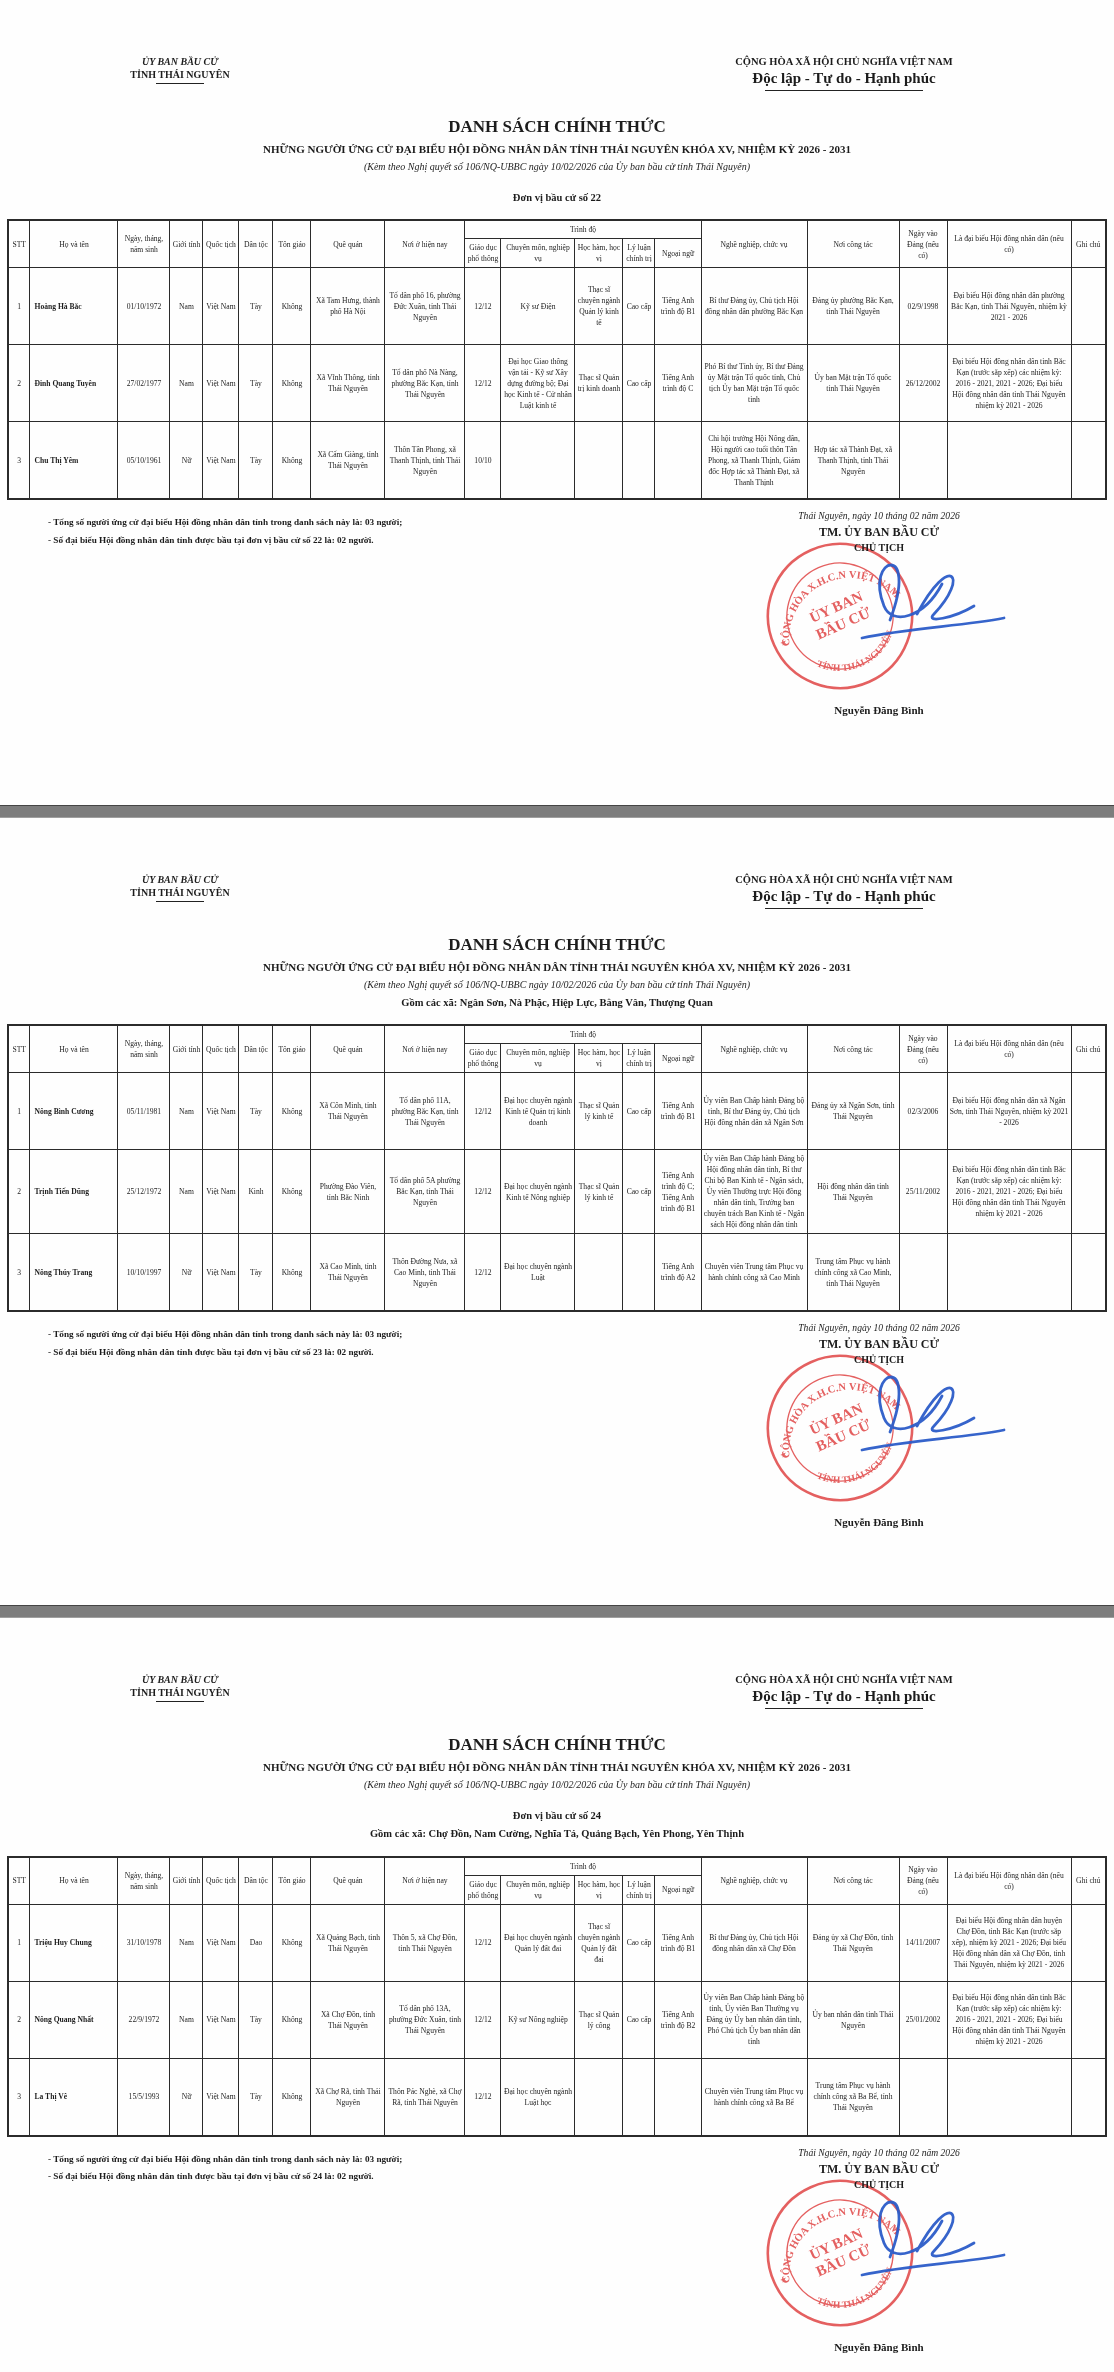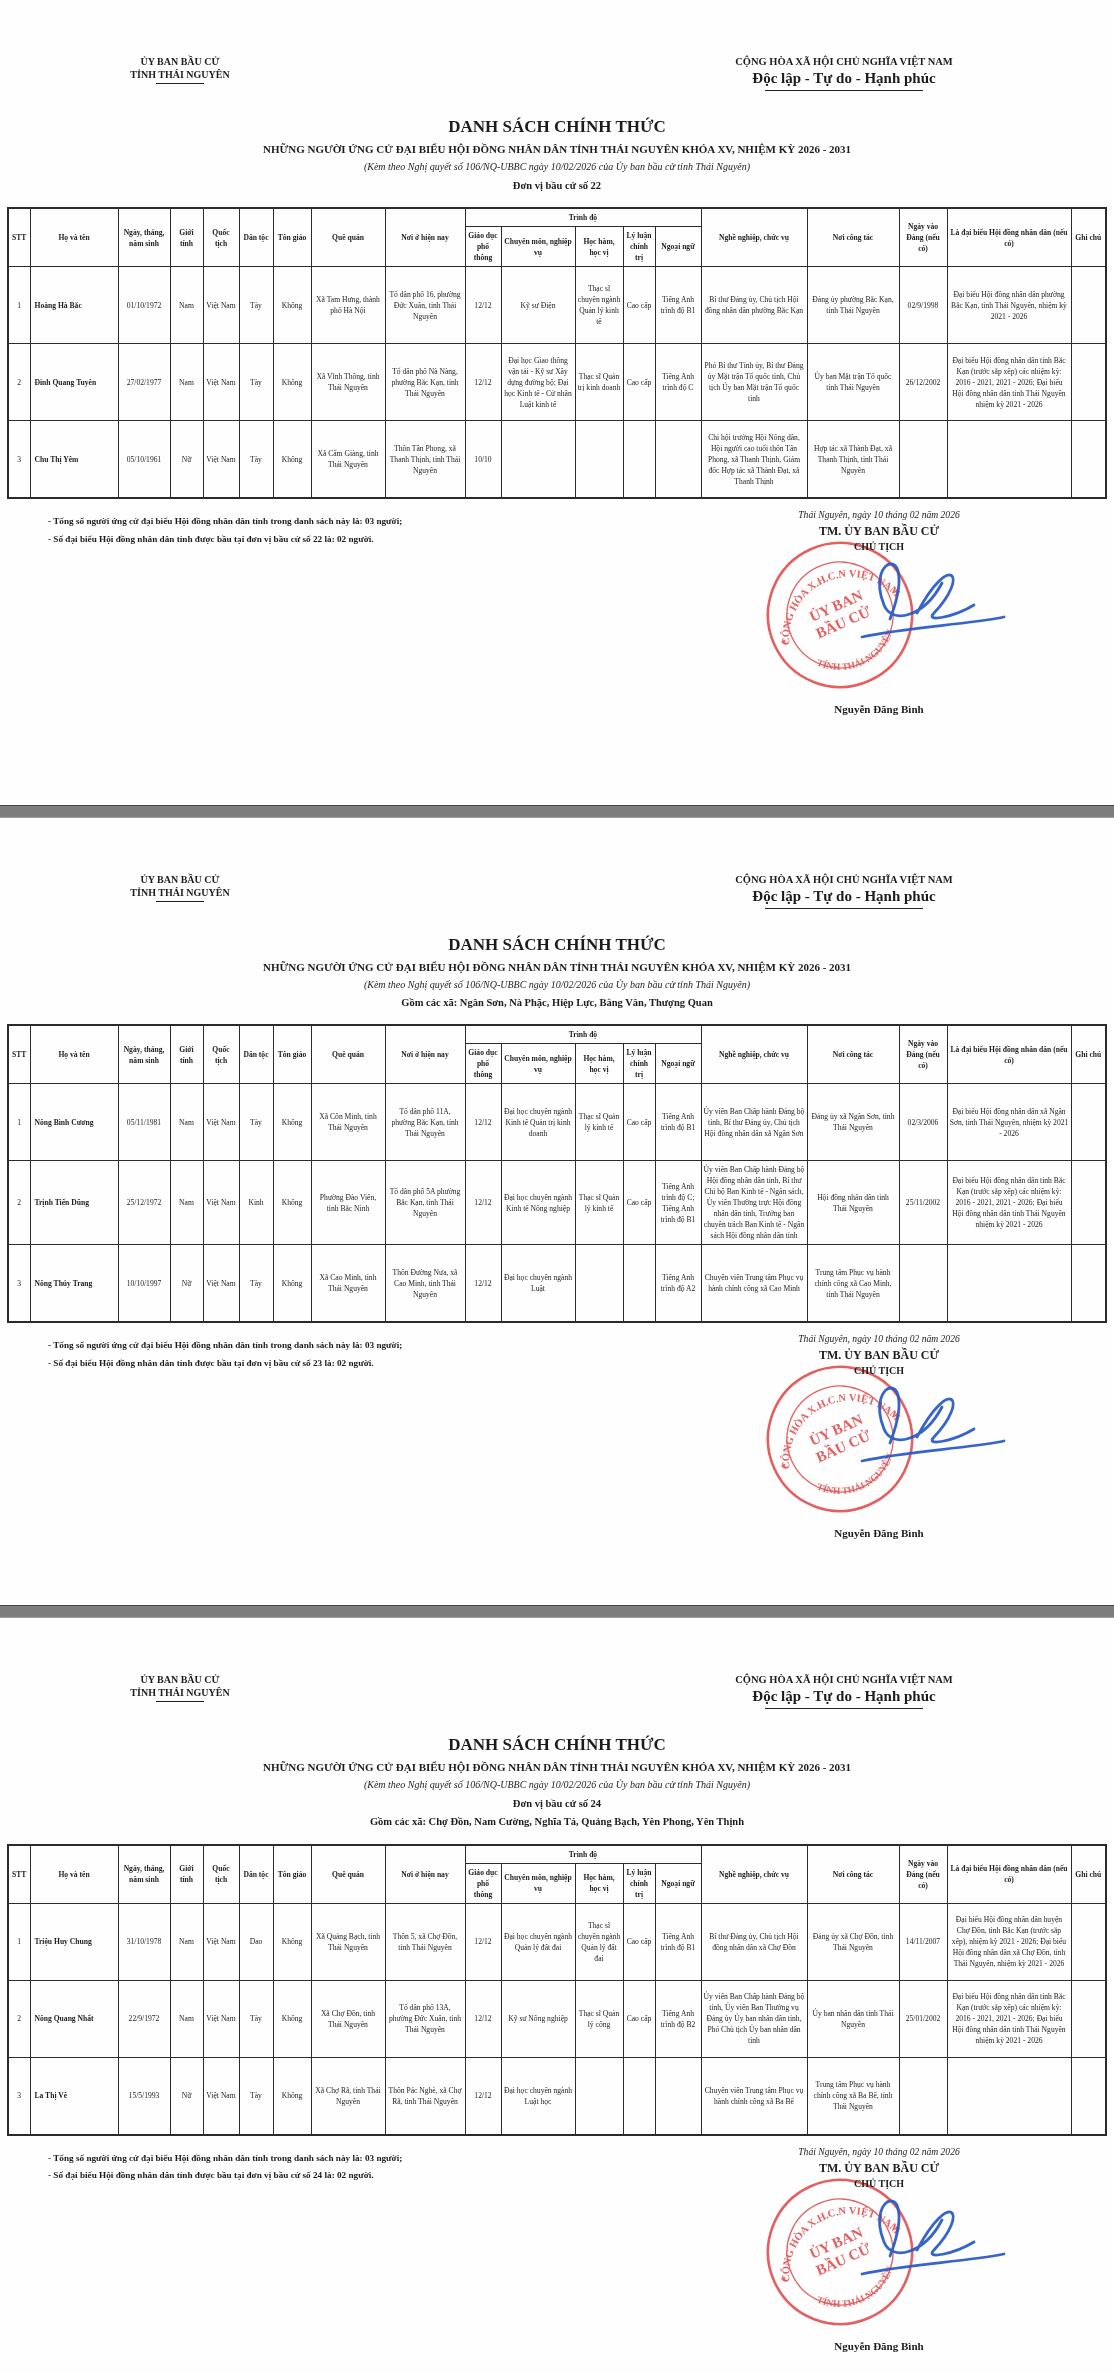--- a/index.html
+++ b/index.html
@@ -3,41 +3,41 @@
 <meta charset="utf-8">
 <style>
   html,body{margin:0;padding:0;background:#ffffff;}
   body{width:1114px;font-family:"Liberation Serif","DejaVu Serif",serif;color:#1c1c1c;}
   .page{position:relative;width:1114px;background:#fefefe;box-sizing:border-box;padding-top:56px;overflow:hidden;}
   .page-sep{height:11px;background:#7d7d7d;border-top:1px solid #454545;border-bottom:1px solid #9f9f9f;}
 
   
   .doc-header{display:flex;justify-content:space-between;padding:0 60px 0 70px;}
   .org-block{text-align:center;width:220px;}
-  .org-block .l1{font-weight:bold;font-size:10px;}
+  .org-block .l1{font-weight:bold;font-size:10px;font-style:italic;}
   .org-block .l2{font-weight:bold;font-size:10px;margin-top:2px;}
   .motto-block{text-align:center;width:420px;}
   .motto-block .l1{font-weight:bold;font-size:10.5px;}
   .motto-block .l2{font-weight:bold;font-size:15px;margin-top:3px;}
   .rule{height:0;border-bottom:1.4px solid #222;margin:3px auto 0 auto;}
   .rule-org{width:48px;}
   .rule-motto{width:158px;}
 
   
   .titles{text-align:center;margin-top:24px;line-height:1.45;}
   .t1{font-weight:bold;font-size:17px;}
   .t2{font-weight:bold;font-size:11px;margin-top:2px;}
   .t3{font-style:italic;font-size:10px;margin-top:2px;}
-  .t-unit{font-weight:bold;font-size:10.5px;margin-top:4px;}
+  .t-unit{font-weight:bold;font-size:10.5px;margin-top:16px;}
   .t-scope{font-weight:bold;font-size:10.5px;margin-top:3px;}
 
   
   table.doc-table{border-collapse:collapse;table-layout:fixed;margin:14px auto 0 auto;width:1100px;border:2px solid #2b2b2b;}
   .doc-table th,.doc-table td{border:1px solid #2b2b2b;font-size:7.6px;line-height:1.45;padding:3px 2px;text-align:center;vertical-align:middle;word-wrap:break-word;}
-  .doc-table th{font-weight:bold;}
+  .doc-table th{font-weight:normal;}
   .doc-table td.col-name{font-weight:bold;text-align:left;padding-left:4px;}
   .doc-table tbody tr{min-height:70px;}
   .doc-table tbody td{height:70px;}
 
   
   .foot{display:flex;align-items:flex-start;margin-top:10px;padding:0 40px 0 48px;}
   .notes{flex:1;font-weight:bold;font-size:9.2px;line-height:1.9;padding-top:4px;}
   .sign-block{position:relative;width:390px;height:212px;text-align:center;}
   .sign-date{font-style:italic;font-size:9.6px;position:relative;z-index:2;}
   .sign-org{font-weight:bold;font-size:12px;margin-top:4px;position:relative;z-index:2;}

